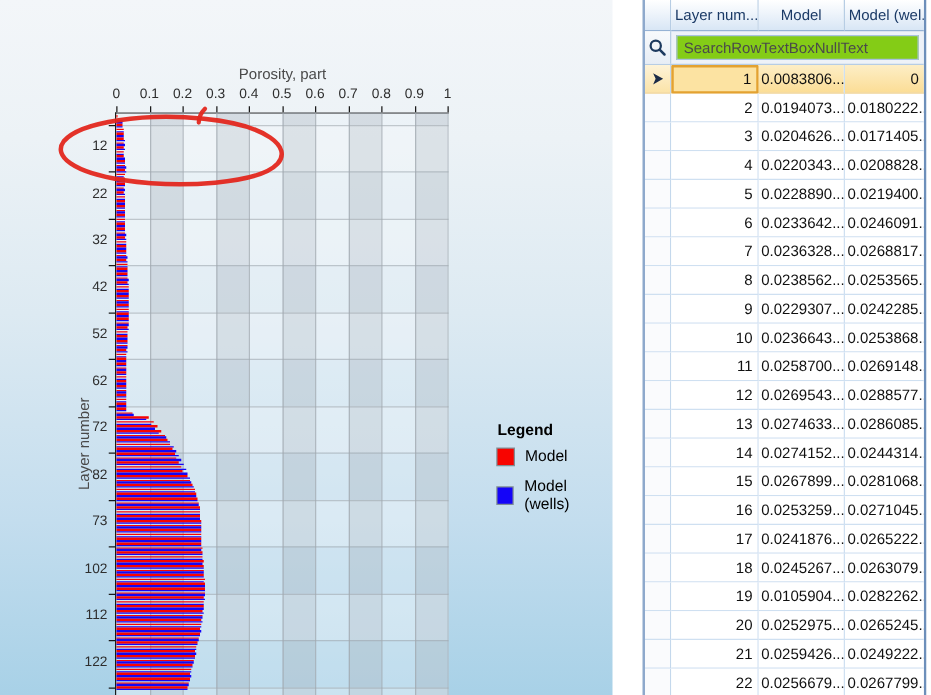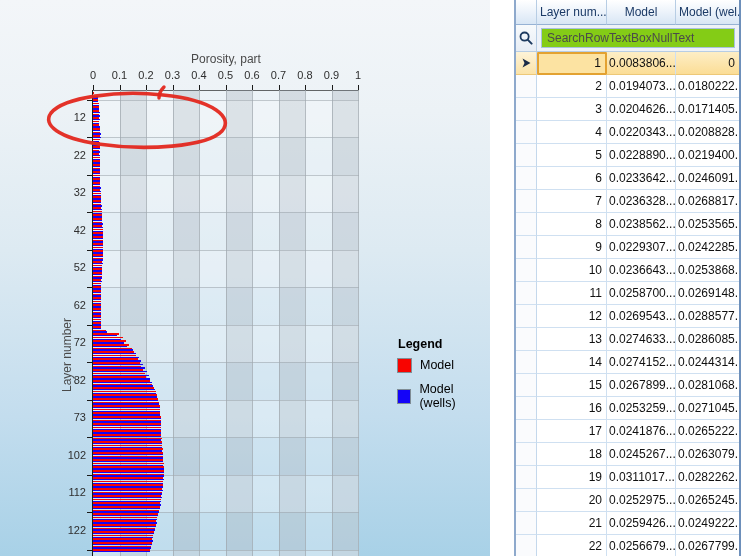--- a/index.html
+++ b/index.html
@@ -567,21 +567,21 @@
       </div>
       <div class="row">
         <div class="ind-cell"></div>
         <div class="cell c1">18</div>
         <div class="cell c2">0.0245267...</div>
         <div class="cell c3" style="border-right: none;">0.0263079...</div>
       </div>
       <div class="row">
         <div class="ind-cell"></div>
         <div class="cell c1">19</div>
-        <div class="cell c2">0.0311017...</div>
+        <div class="cell c2">0.0105904...</div>
         <div class="cell c3" style="border-right: none;">0.0282262...</div>
       </div>
       <div class="row">
         <div class="ind-cell"></div>
         <div class="cell c1">20</div>
         <div class="cell c2">0.0252975...</div>
         <div class="cell c3" style="border-right: none;">0.0265245...</div>
       </div>
       <div class="row">
         <div class="ind-cell"></div>

